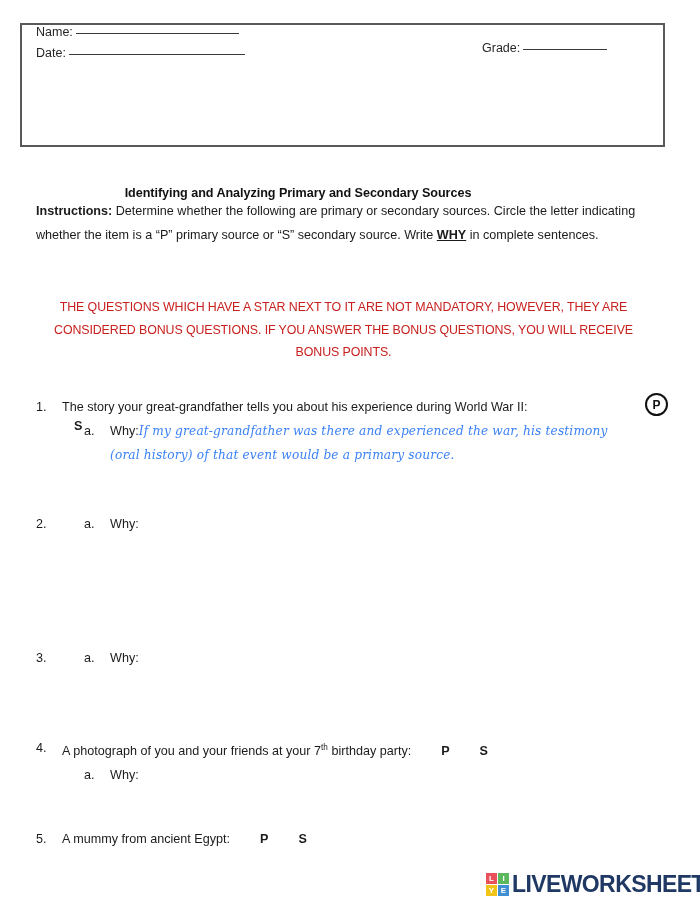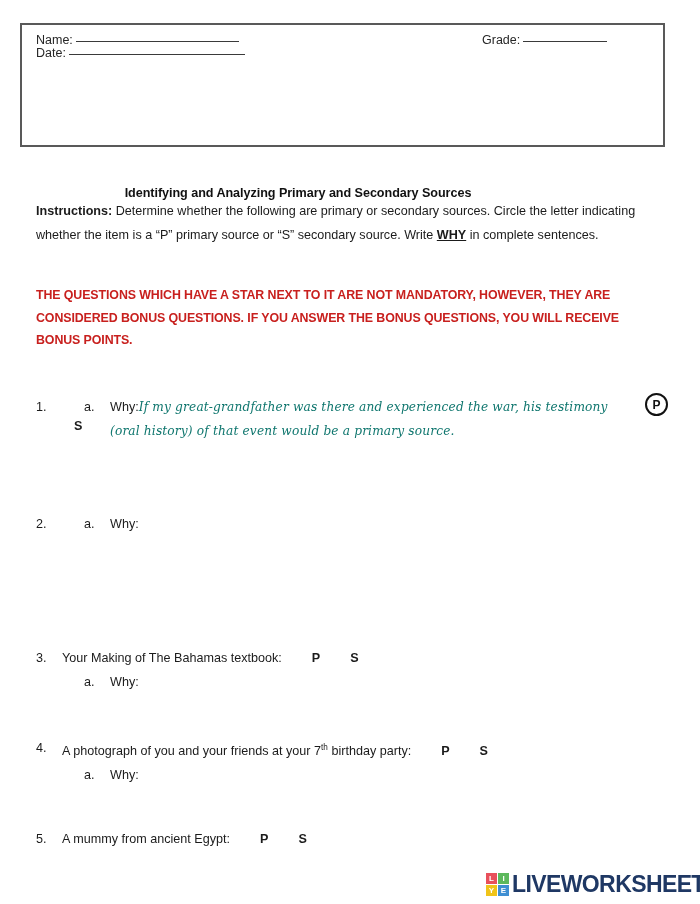--- a/index.html
+++ b/index.html
@@ -28,23 +28,23 @@
     background: #fff;
   }
   .field-row {
     position: absolute;
     display: flex;
     align-items: baseline;
     font-size: 12.5px;
     color: #262626;
     white-space: nowrap;
   }
-  .field-name  { left: 14px; top: 8px; }
+  .field-name  { left: 14px; top: 0; }
   .field-date  { left: 14px; top: 21px; }
-  .field-grade { left: 460px; top: 8px; }
+  .field-grade { left: 460px; top: 16px; }
 
   .field-label { margin-right: 3px; }
   .field-rule {
     display: inline-block;
     border-bottom: 1.6px solid #3a3a3a;
     height: 0;
     position: relative;
     top: -2px;
   }
   .rule-long  { width: 163px; }
@@ -74,27 +74,28 @@
     line-height: 24px;
     color: #1b1b1b;
   }
   .instructions b { font-weight: bold; }
   .instructions u { text-decoration: underline; font-weight: bold; }
 
   
   .bonus-note {
     position: absolute;
     left: 36px;
-    top: 284px;
+    top: 296px;
     width: 615px;
     font-size: 12.4px;
-    font-weight: bold;
+    font-weight: normal;
     line-height: 22.5px;
     color: #c8201e;
     letter-spacing: -0.1px;
+    text-align: center;
   }
 
   
   .question {
     position: absolute;
     font-size: 12.6px;
     line-height: 24px;
     color: #1b1b1b;
   }
   .q-body {
@@ -222,41 +223,41 @@
 
 <div class="worksheet-title">Identifying and Analyzing Primary and Secondary Sources</div>
 
 <div class="instructions"><b>Instructions:</b><span> Determine whether the following are primary or secondary sources.  Circle the letter indicating whether the item is a “P” primary source or “S” secondary source.  Write </span><u>WHY</u><span> in complete sentences.</span></div>
 
 <div class="bonus-note" style="color: rgb(200, 32, 30);">THE QUESTIONS WHICH HAVE A STAR NEXT TO IT ARE NOT MANDATORY, HOWEVER, THEY ARE CONSIDERED BONUS QUESTIONS. IF YOU ANSWER THE BONUS QUESTIONS, YOU WILL RECEIVE BONUS POINTS.</div>
 
 <div class="question" id="question-1">
   <div class="q-body">
     <span class="q-num">1.</span>
-    <span class="sub">
-      <span class="sub-letter">a.</span><span class="sub-why">Why:</span><span class="handwriting" style="color: #0f766e;">If my great-grandfather was there and experienced the war, his testimony (oral history) of that event would be a primary source.</span>
+    <span class="q-text">The story your great-grandfather tells you about his experience during World War II:</span>
+    <span class="sub">
+      <span class="sub-letter">a.</span><span class="sub-why">Why:</span><span class="handwriting" style="color: #3b82f6;">If my great-grandfather was there and experienced the war, his testimony (oral history) of that event would be a primary source.</span>
     </span>
   </div>
 </div>
 <div class="q1-s">S</div>
 <div class="circle-answer">P</div>
 
 <div class="question" id="question-2">
   <div class="q-body">
     <span class="q-num">2.</span>
     <span class="sub">
       <span class="sub-letter">a.</span><span class="sub-why">Why:</span><span class="handwriting" style="color: rgb(140, 140, 140);"></span>
     </span>
   </div>
 </div>
 
 <div class="question" id="question-3">
   <div class="q-body">
     <span class="q-num">3.</span>
-    <span class="q-text"><span>Your Making of The Bahamas textbook:</span><span class="gap-wide"></span><span class="ps">P</span><span class="gap-wide"></span><span class="ps">S</span></span>
     <span class="sub">
       <span class="sub-letter">a.</span><span class="sub-why">Why:</span><span class="handwriting" style="color: rgb(140, 140, 140);"></span>
     </span>
   </div>
 </div>
 
 <div class="question" id="question-4">
   <div class="q-body">
     <span class="q-num">4.</span>
     <span class="q-text"><span>A photograph of you and your friends at your 7</span><sup>th</sup><span> birthday party:</span><span class="gap-wide"></span><span class="ps">P</span><span class="gap-wide"></span><span class="ps">S</span></span>

